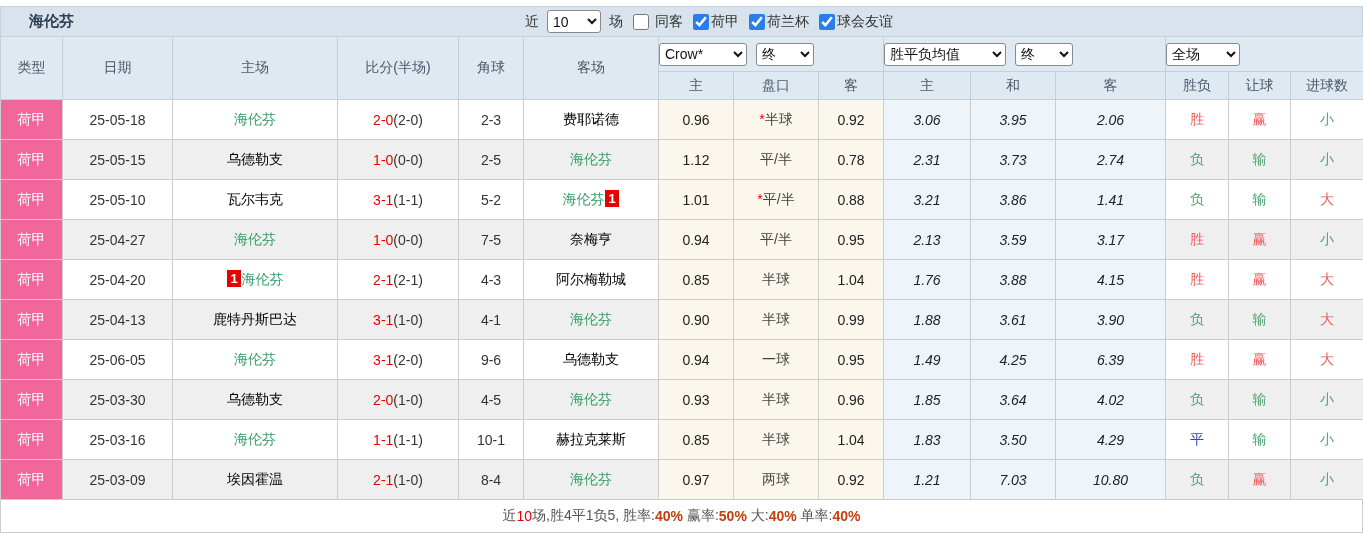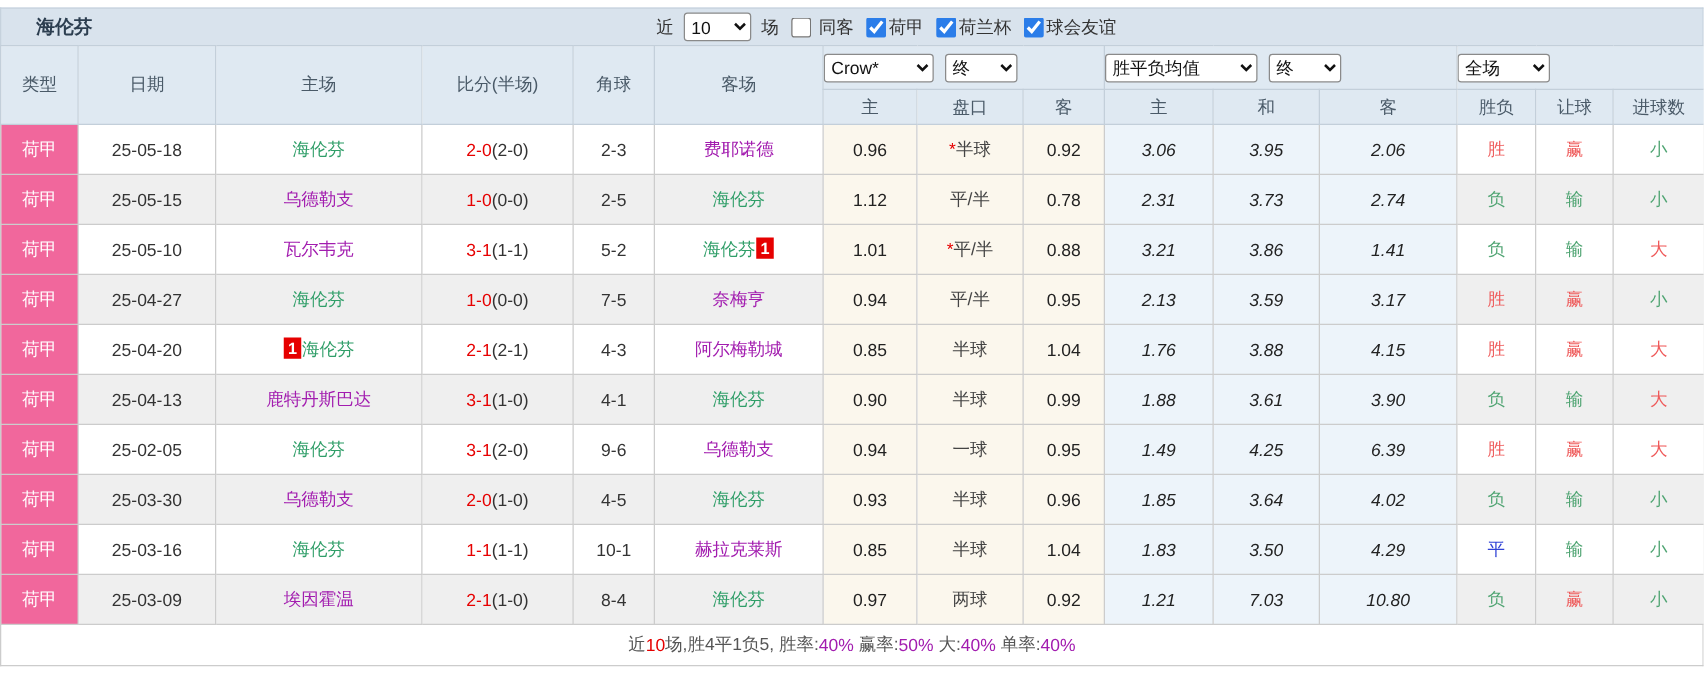--- a/index.html
+++ b/index.html
@@ -35,37 +35,37 @@
   #sel-scope { width:74px; }
 
   tbody td { height:40px; font-size:14px; color:#333; border:1px solid #ccc; background:#fff; }
   tbody tr.stripe td { background:#efefef; }
   td.c-type { background:#f1679c !important; color:#fff; }
   td.c-cream { background:#fbf7ed !important; }
   td.c-blue  { background:#edf4fa !important;font-style:italic; }
   td.odd, td.avg { color:#222; }
   td.pan { color:#444; }
 
-  .tname { color:#a21caf; }
+  .tname { color:#000000; }
   .tname.hl { color:#2f9e68; }
   .sc-main { color:#e60000; }
   .sc-half { color:#333; }
   .star { color:#e60000; }
   .badge {
     display:inline-block; background:#e60000; color:#fff; font-weight:bold;
     font-size:13px; line-height:17px; padding:0 3px; margin:0 1px; vertical-align:1px;
   }
   .t-red   { color:#ef5a5a; }
   .t-green { color:#4fa472; }
   .t-blue  { color:#3143d6; }
 
   .summary { height:33px; border:1px solid #ccc; border-top:none; display:flex; align-items:center; justify-content:center; font-size:14px; }
   .sum-dark { color:#555; }
   .sum-red  { color:#e60000; }
-  .sum-blue { color:#a21caf; }
+  .sum-blue { color:#c2410c;font-weight:bold; }
 </style>
 </head>
 <body>
 
 <div class="screen">
   <div class="topstrip"></div>
 
   <div class="topbar">
     <span class="title">海伦芬</span>
     <div class="controls">
@@ -255,21 +255,21 @@
       <td class="odd c-cream">0.99</td>
       <td class="avg c-blue">1.88</td>
       <td class="avg c-blue">3.61</td>
       <td class="avg c-blue">3.90</td>
       <td class="t-green">负</td>
       <td class="t-green">输</td>
       <td class="t-red">大</td>
     </tr>
         <tr>
       <td class="c-type">荷甲</td>
-      <td>25-02-05</td>
+      <td>25-06-05</td>
       <td><span class="tname hl">海伦芬</span></td>
       <td><span class="sc-main">3-1</span><span class="sc-half">(2-0)</span></td>
       <td>9-6</td>
       <td><span class="tname">乌德勒支</span></td>
       <td class="odd c-cream">0.94</td>
       <td class="pan c-cream"><span class="star"></span><span>一球</span></td>
       <td class="odd c-cream">0.95</td>
       <td class="avg c-blue">1.49</td>
       <td class="avg c-blue">4.25</td>
       <td class="avg c-blue">6.39</td>

